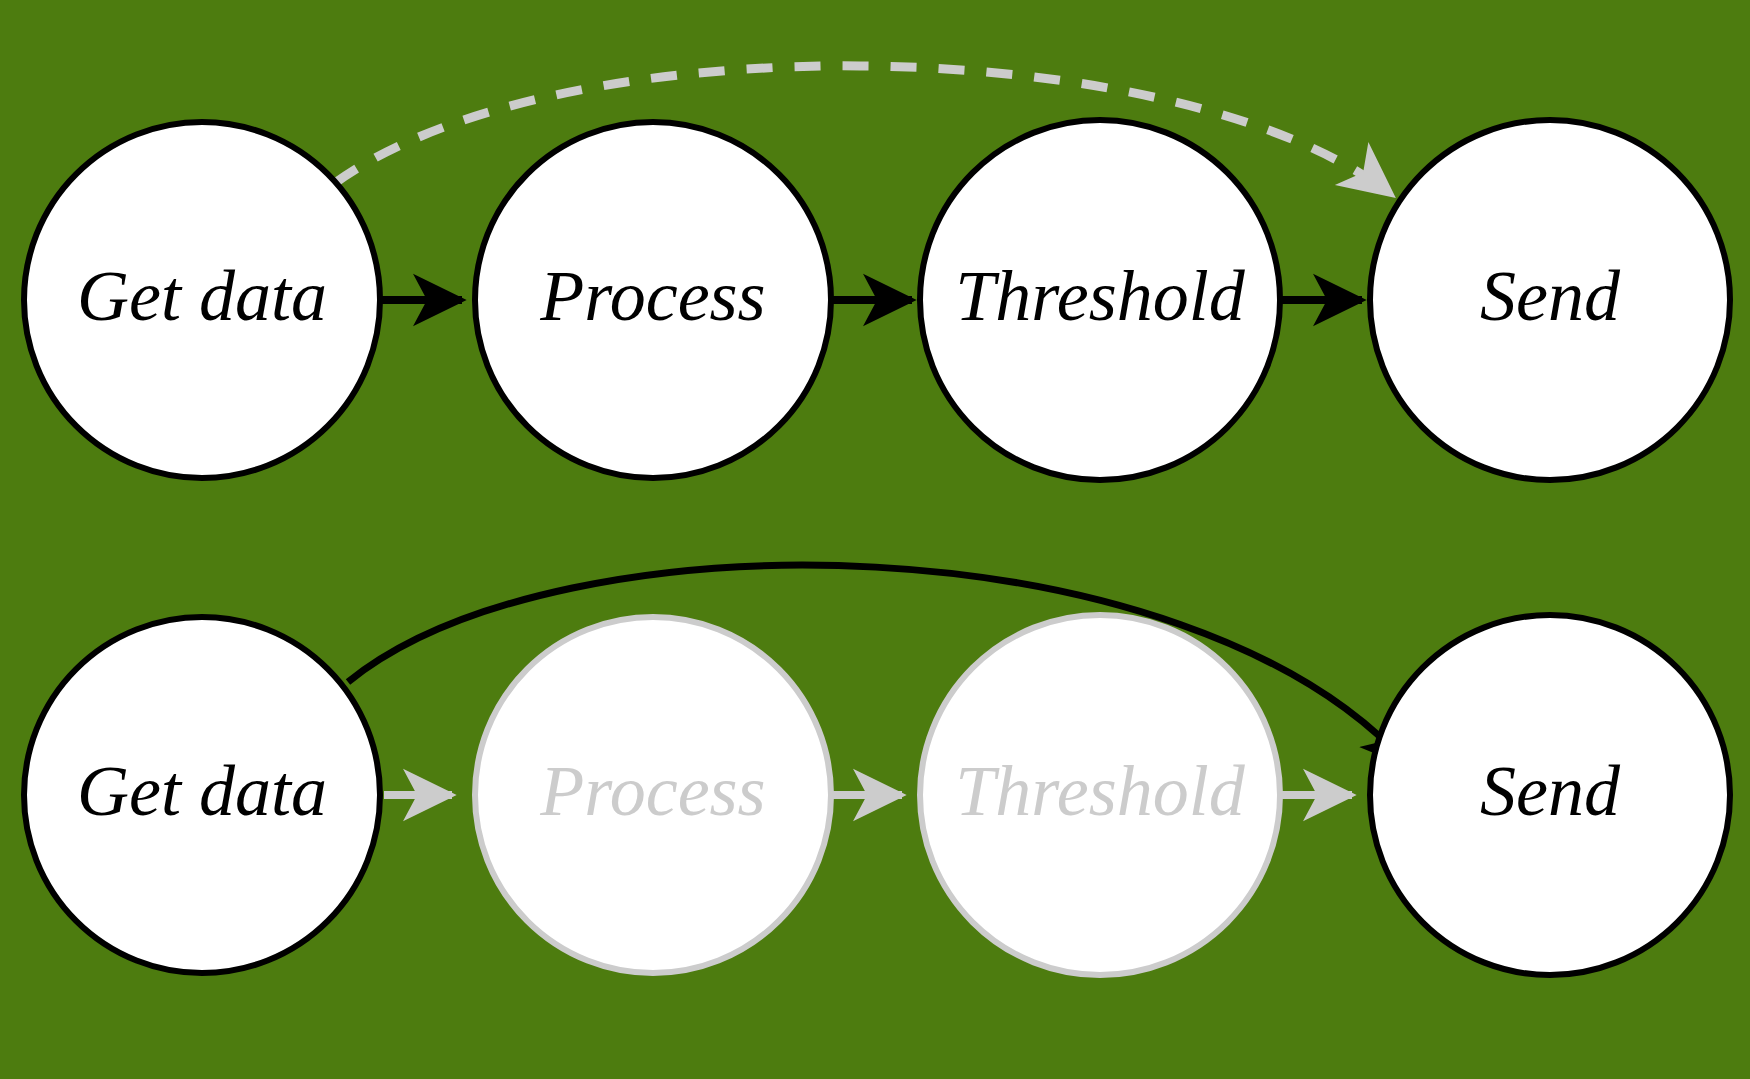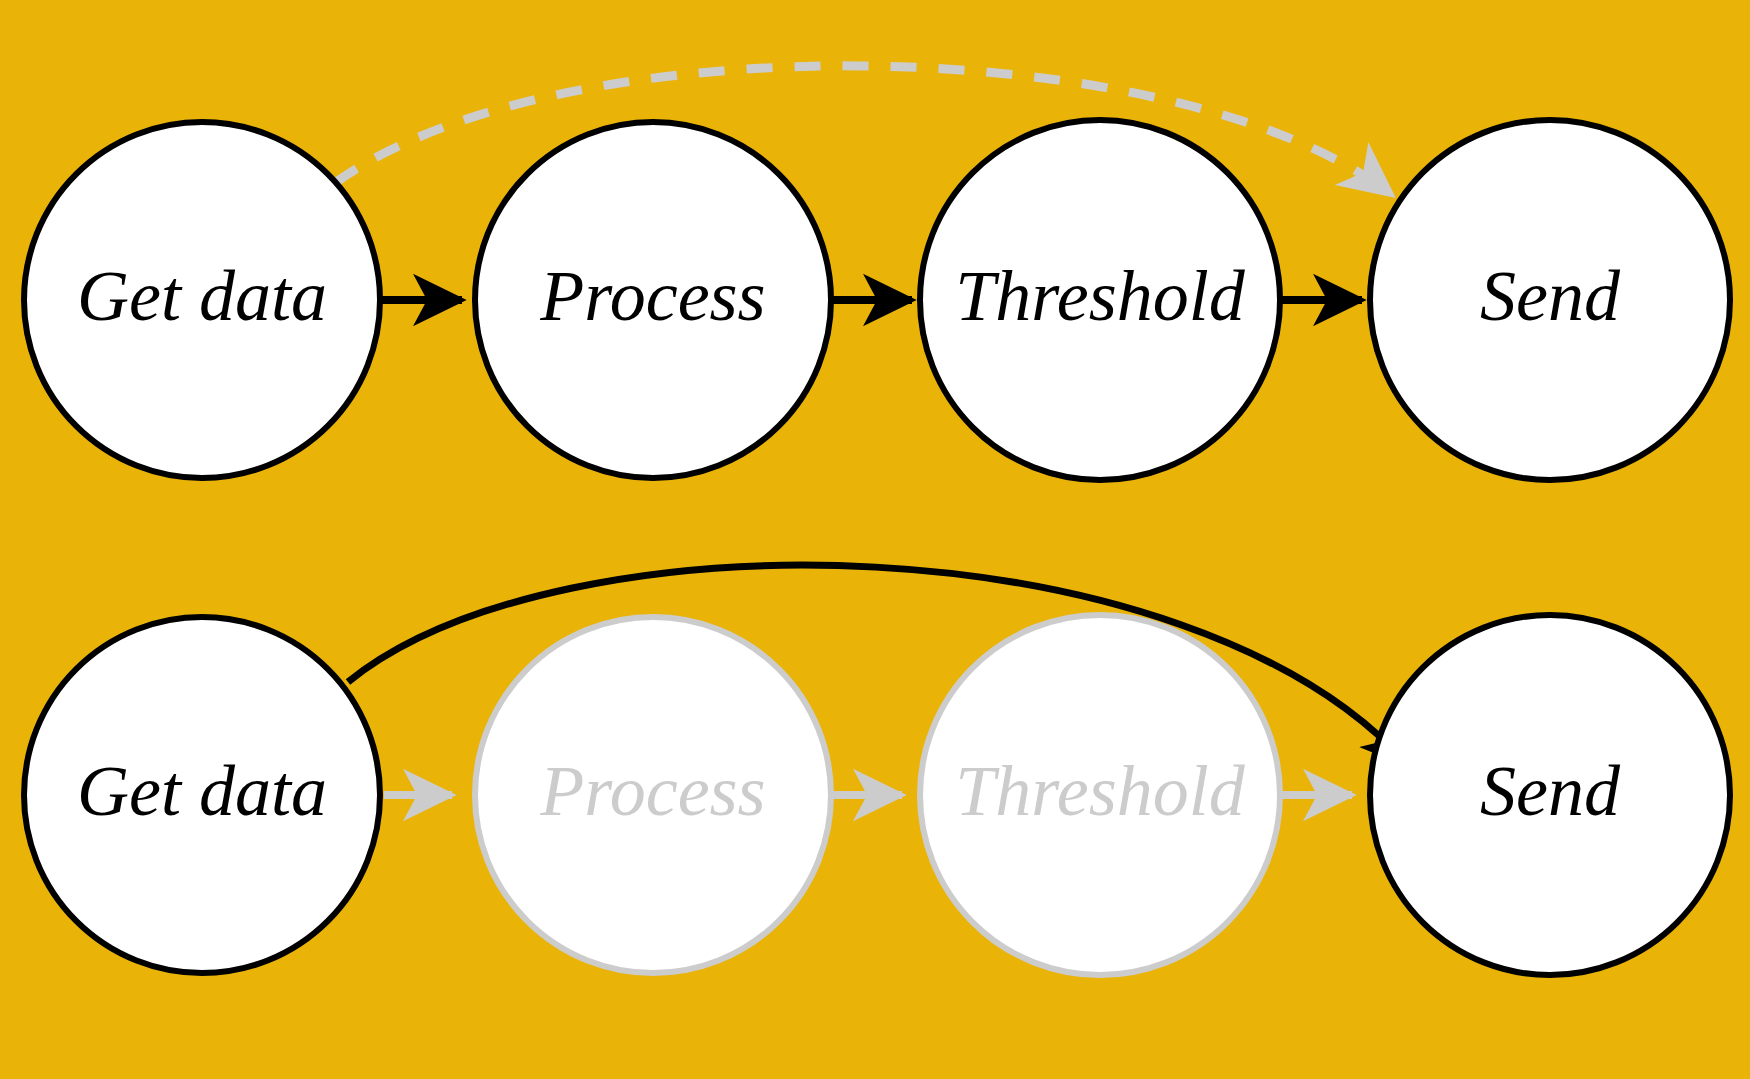--- a/index.html
+++ b/index.html
@@ -11,21 +11,21 @@
   body {
     width: 1750px;
     height: 1079px;
     font-family: "Liberation Serif", "DejaVu Serif", serif;
     overflow: hidden;
   }
   #diagram-root {
     position: relative;
     width: 1750px;
     height: 1079px;
-    background: #eab308;
+    background: #4d7c0f;
   }
   svg#diagram-svg {
     display: block;
     width: 1750px;
     height: 1079px;
   }
   .node-label {
     font-family: "Liberation Serif", "DejaVu Serif", serif;
     font-style: italic;
     font-size: 72px;

